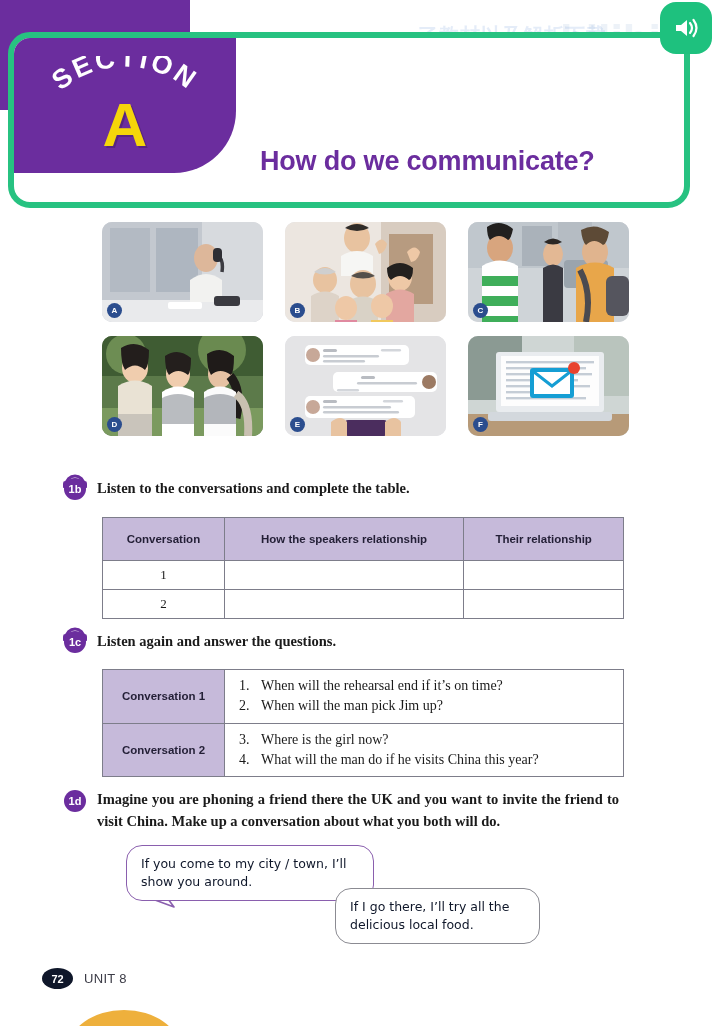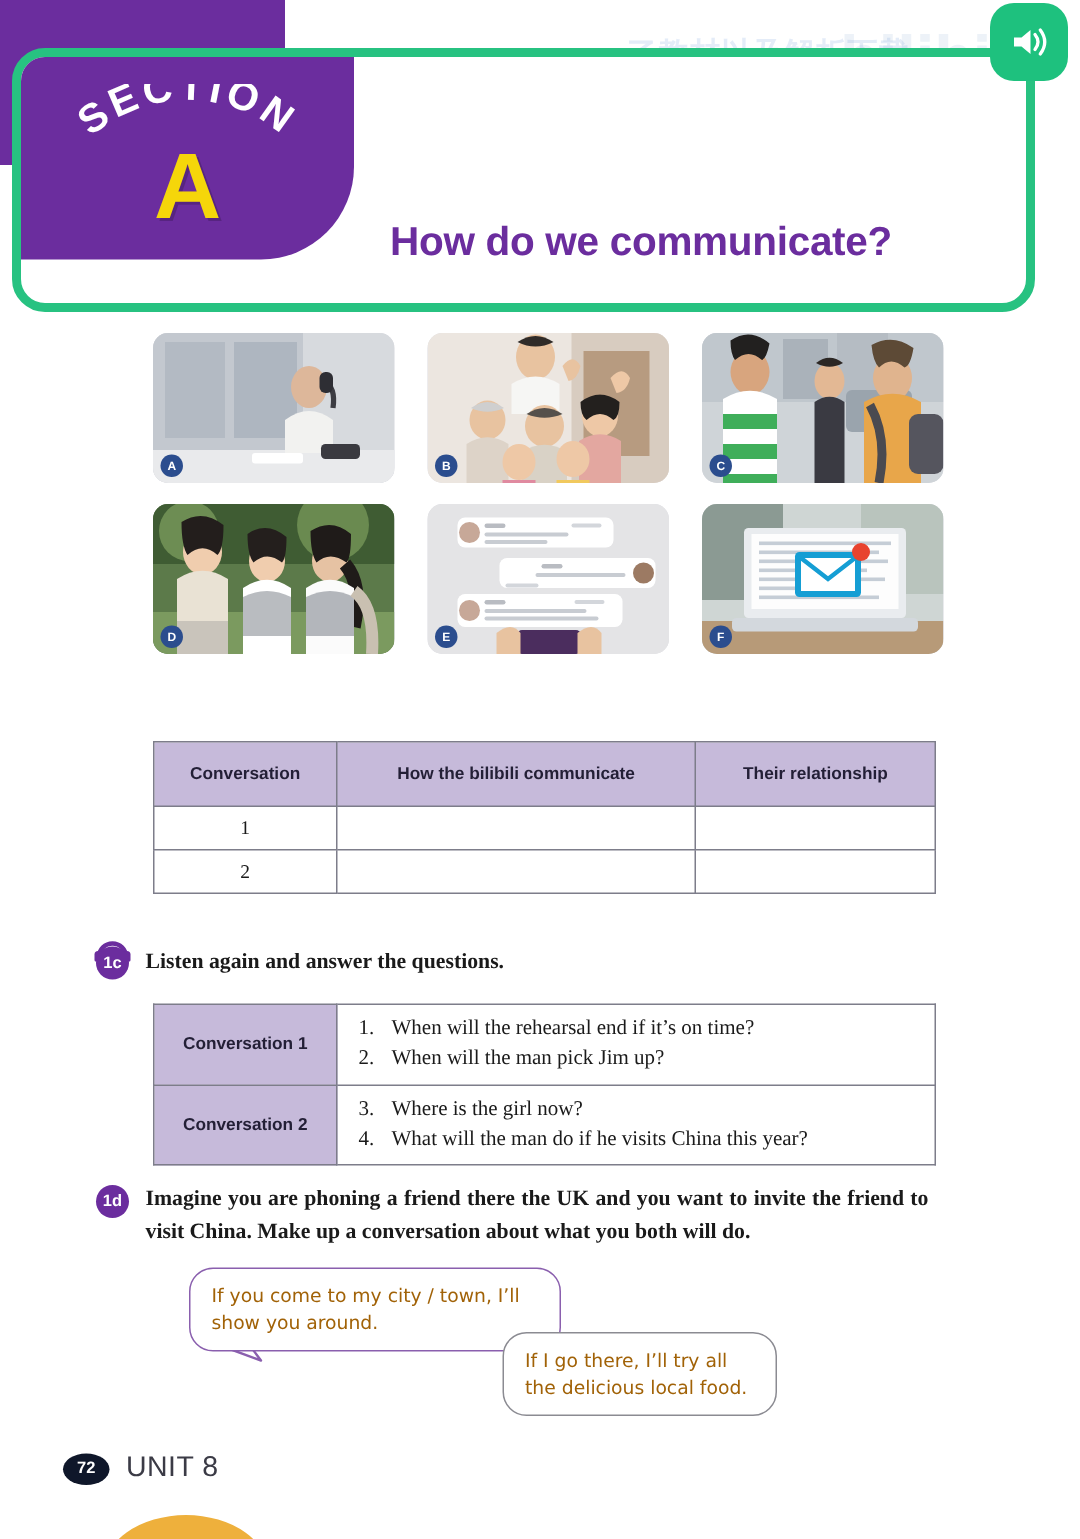--- a/index.html
+++ b/index.html
@@ -266,40 +266,40 @@
   .tbl-1c .qs .qnum { width: 14px; flex: none; }
 
   
   .bubbles { position: absolute; left: 112px; top: 845px; width: 500px; height: 90px; }
   .bubble {
     position: absolute;
     border-radius: 16px;
     background: #ffffff;
     font-family: "DejaVu Sans", sans-serif;
     font-size: 12.5px;
-    color: #a16207;
+    color: #0f172a;
     line-height: 1.45;
     padding: 9px 14px;
   }
   .bubble-1 { left: 14px; top: 0; width: 248px; border: 1.6px solid #8a5fae; }
-  .bubble-2 { left: 223px; top: 43px; width: 183px; border: 1.6px solid #8b8b92; }
+  .bubble-2 { left: 223px; top: 43px; width: 205px; border: 1.6px solid #8b8b92; }
   .bubbles svg { position: absolute; left: 0; top: 0; pointer-events: none; }
 
   
   .footer { position: absolute; left: 42px; top: 968px; display: flex; align-items: center; gap: 11px; }
   .pagenum {
     width: 31px; height: 21px; border-radius: 50%;
     background: #0f172a; color: #fff;
     font-family: "Liberation Sans", sans-serif;
     font-weight: bold; font-size: 11px;
     display: flex; align-items: center; justify-content: center;
   }
   .unit-label {
     font-family: "Liberation Sans", sans-serif;
-    font-size: 19px; color: #3b3b46; letter-spacing: .3px;
+    font-size: 13px; color: #3b3b46; letter-spacing: .3px;
   }
 
   .bottom-blob {
     position: absolute;
     left: 68px;
     top: 1010px;
     width: 112px;
     height: 40px;
     background: #eeb03c;
     border-radius: 50% 50% 0 0 / 100% 100% 0 0;
@@ -496,26 +496,37 @@
         <rect x="66" y="36" width="36" height="22" fill="#ffffff"></rect>
         <path d="M66 36 l18 14 l18 -14" stroke="#159ed4" stroke-width="3" fill="none"></path>
         <circle cx="106" cy="32" r="6" fill="#e8432f"></circle>
       </svg>
       <div class="ph-label">F</div>
     </div>
   </div>
 </div>
 
 <div class="task" style="left:62px; top:476px;">
+  <div class="task-head">
+    <div class="badge-wrap">
+      <svg class="headphone" width="26" height="16" viewBox="0 0 26 16">
+        <path d="M4 13 a9 9 0 0 1 18 0" stroke="#6b2d9e" stroke-width="3" fill="none" stroke-linecap="round"></path>
+        <rect x="1" y="9" width="5" height="8" rx="2.4" fill="#6b2d9e"></rect>
+        <rect x="20" y="9" width="5" height="8" rx="2.4" fill="#6b2d9e"></rect>
+      </svg>
+      <div class="badge">1b</div>
+    </div>
+    <div class="task-title">Listen to the conversations and complete the table.</div>
+  </div>
 
   <table class="tbl-1b" style="margin-top:18px; margin-left:40px;">
     <thead>
       <tr>
         <th class="col-a">Conversation</th>
-        <th class="col-b">How the bilibili communicate</th>
+        <th class="col-b">How the speakers relationship</th>
         <th class="col-c">Their relationship</th>
       </tr>
     </thead>
     <tbody>
       <tr>
         <td>1</td>
         <td></td>
         <td></td>
       </tr>
       <tr>

